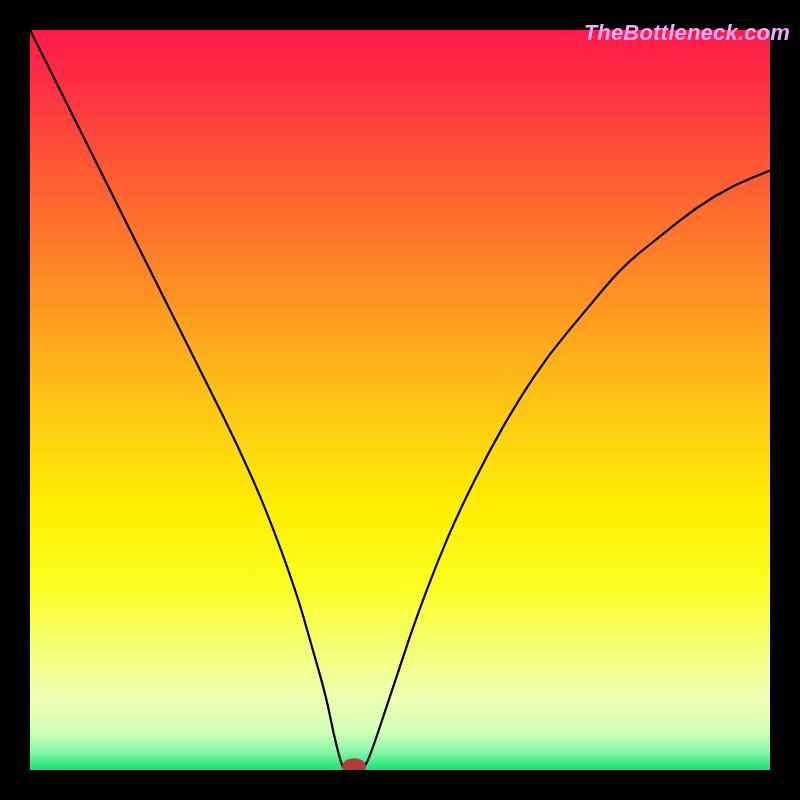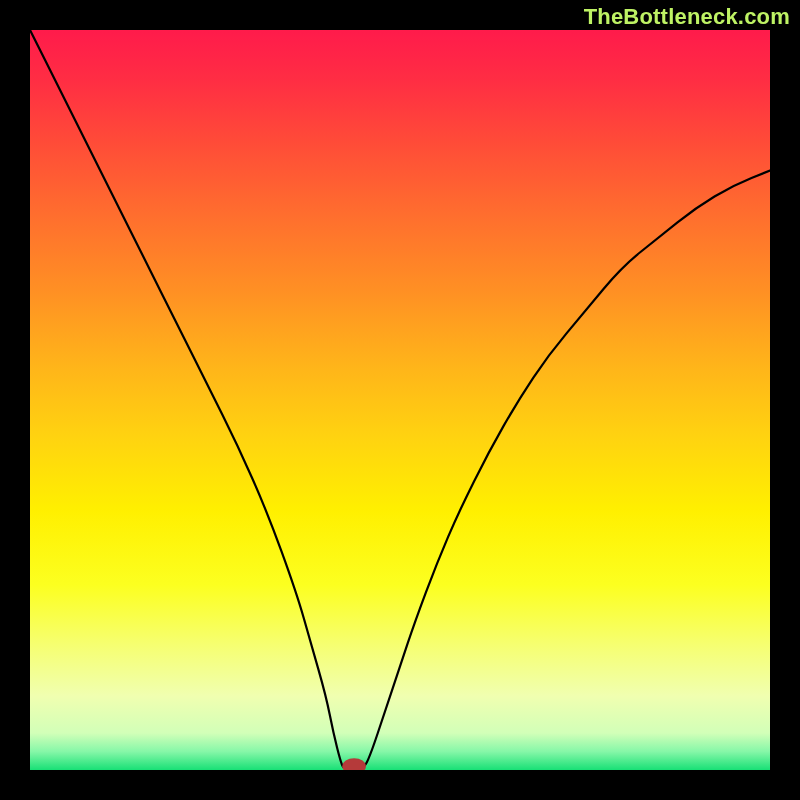--- a/index.html
+++ b/index.html
@@ -21,27 +21,28 @@
   .plot {
     position: absolute;
     left: 30px;
     top: 30px;
     width: 740px;
     height: 740px;
     overflow: hidden;
   }
   .watermark {
     position: absolute;
-    top: 4px;
+    top: 20px;
     right: 10px;
     font-family: Arial, Helvetica, sans-serif;
     font-size: 22px;
     font-weight: 600;
-    color: #bef264;
+    color: #f0abfc;
     letter-spacing: 0.2px;
+    font-style: italic;
   }
   svg { display: block; }
   .curve {
     fill: none;
     stroke: #000;
     stroke-width: 2.2;
     stroke-linecap: round;
     stroke-linejoin: round;
   }
   .marker {

